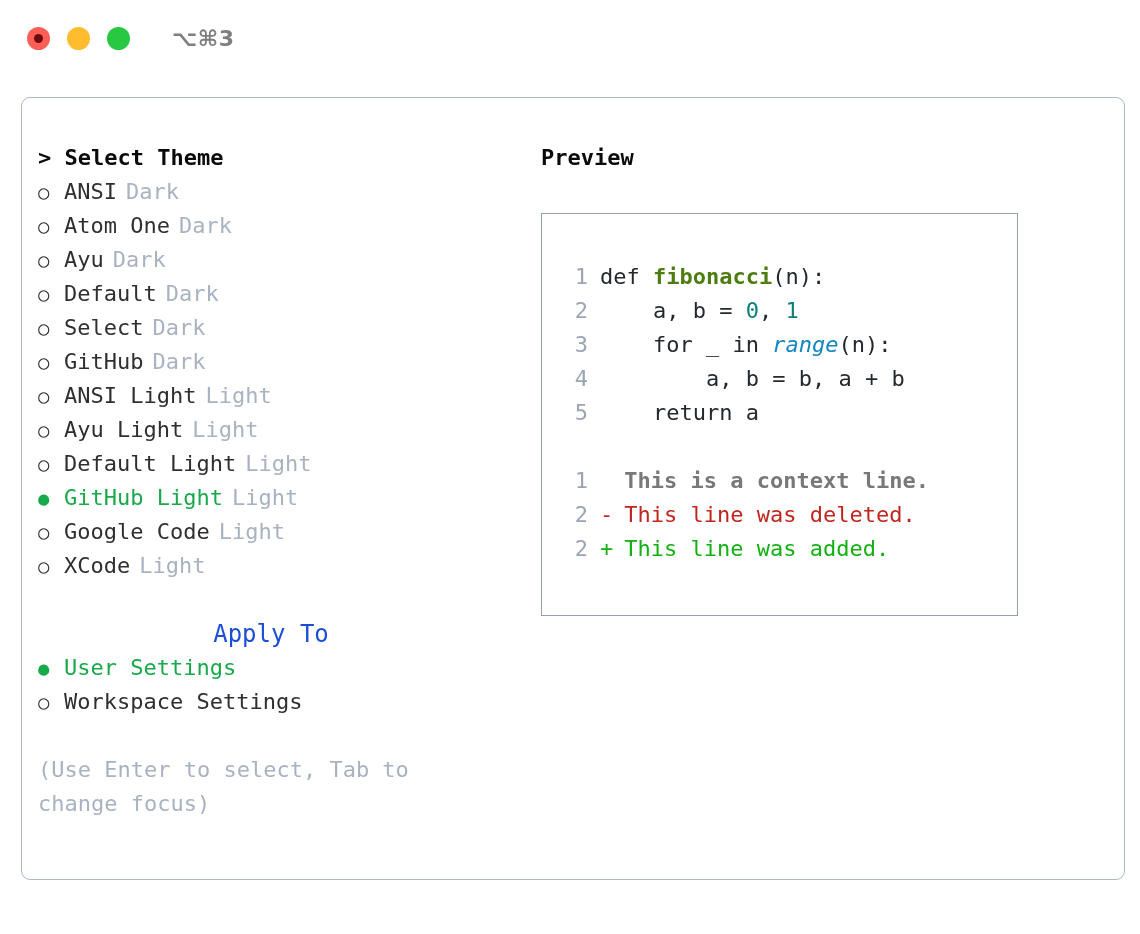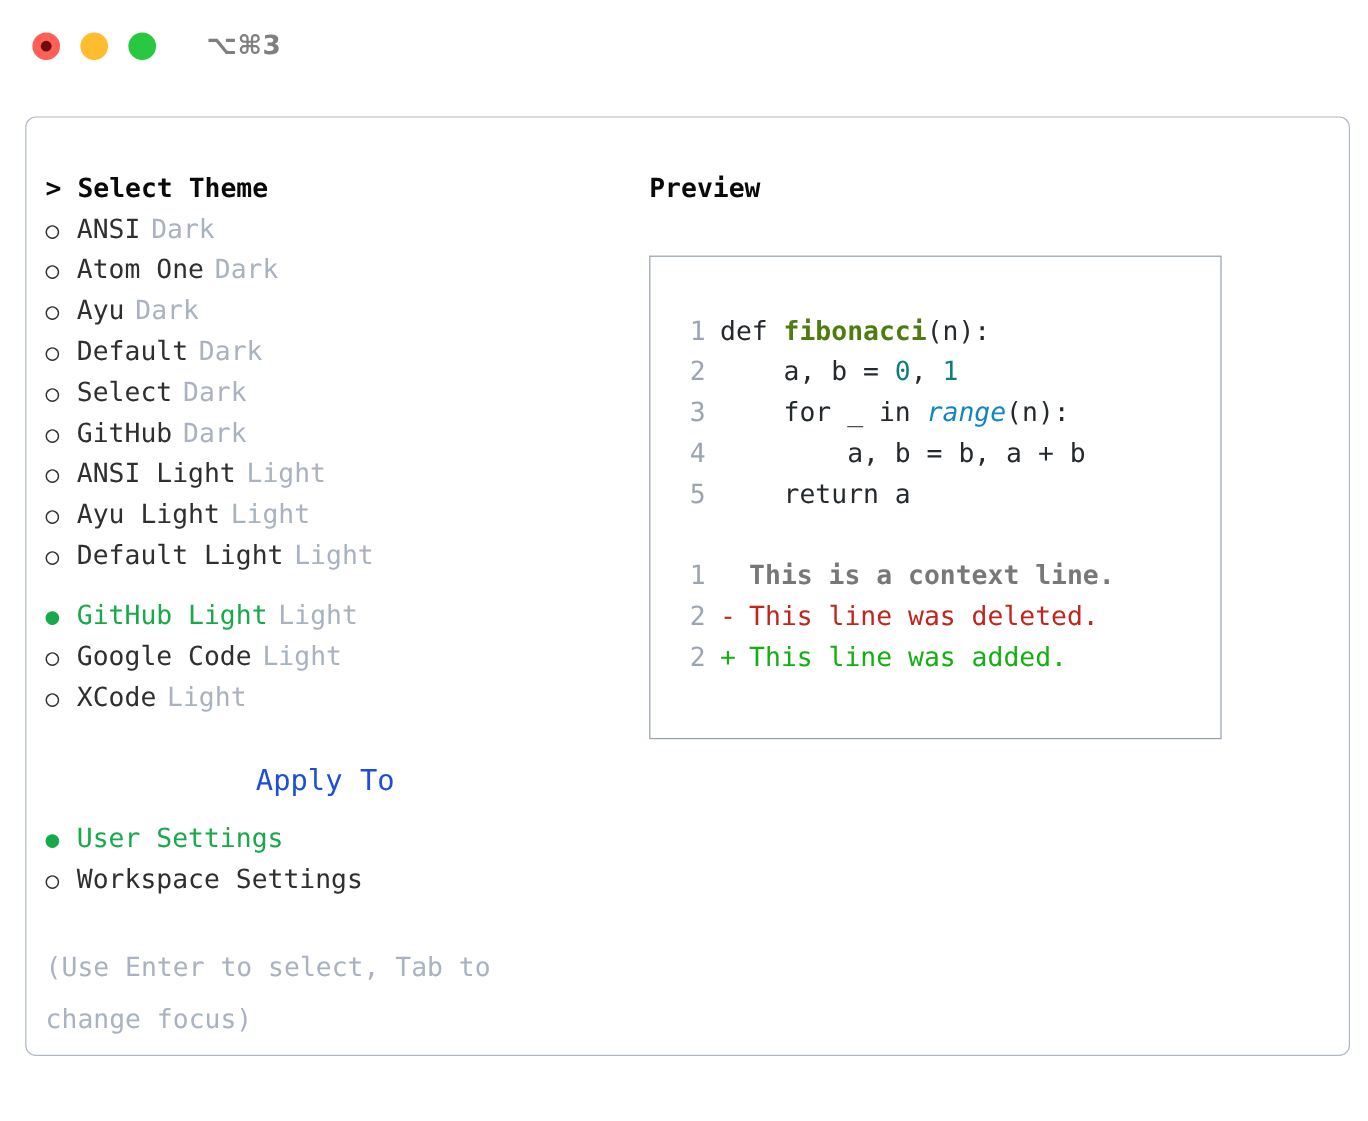--- a/index.html
+++ b/index.html
@@ -123,21 +123,21 @@
     flex: 0 0 26px;
     font-size: 19px;
     color: #2f2f2f;
     line-height: 34px;
   }
   .marker.selected {
     color: #18a94b;
     font-size: 19px;
   }
   .theme-name { color: #2f2f2f; }
-  .theme-row.is-selected .theme-name { color: #18a94b; margin-top: 16px; }
+  .theme-row.is-selected .theme-name { color: #18a94b; }
   .theme-kind {
     color: #a8b2c0;
     margin-left: 9px;
   }
 
   .subsection {
     margin-top: 34px;
   }
   .subsection-heading {
     font-size: 24px;
@@ -145,21 +145,21 @@
     line-height: 34px;
     padding-left: 26px;
     white-space: pre;
     text-align: center;
   }
 
   .hint-text {
     margin-top: 34px;
     font-size: 22px;
     color: #a8b2c0;
-    line-height: 44px;
+    line-height: 34px;
     width: 400px;
     white-space: pre-wrap;
   }
 
   
   #preview-box {
     margin-top: 38px;
     width: 477px;
     height: 403px;
     border: 1.6px solid #93a0b2;

